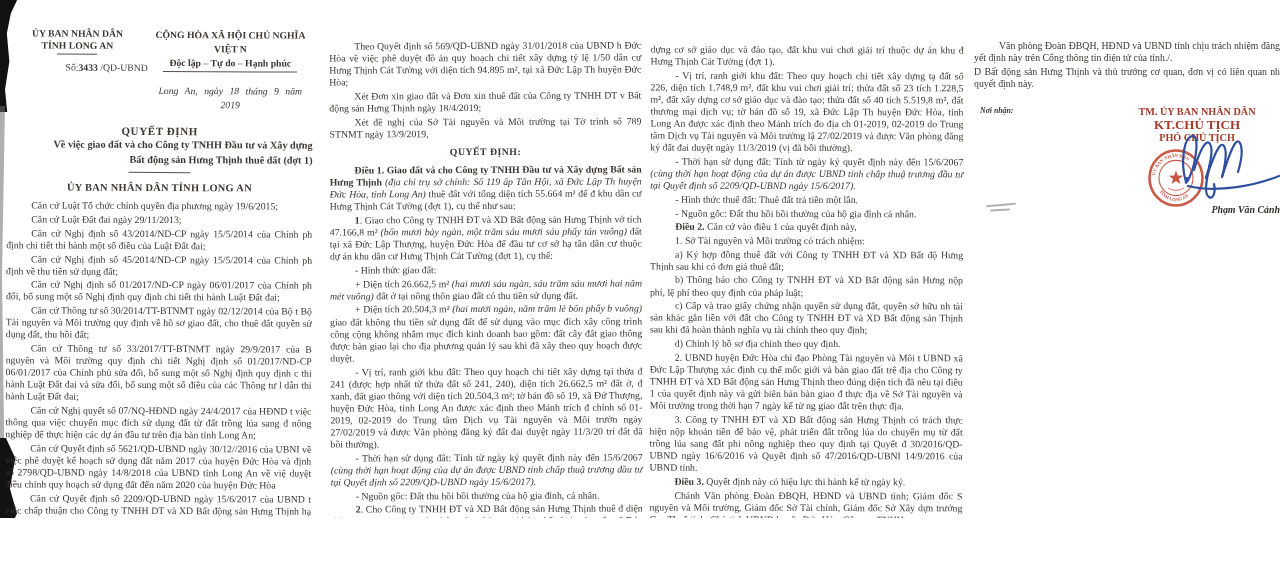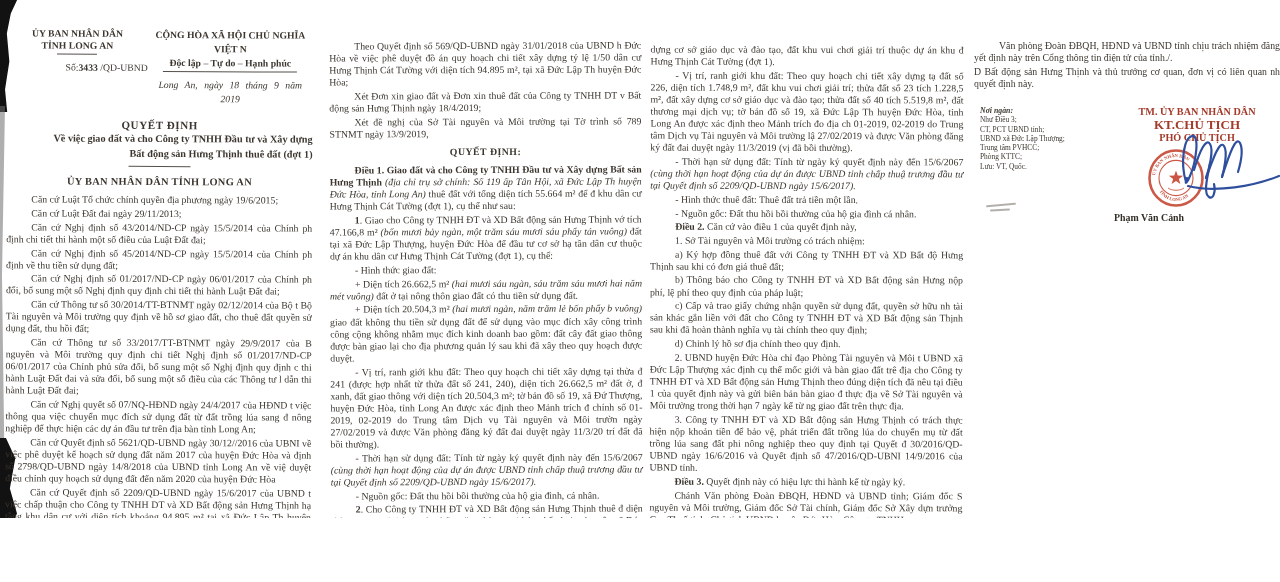--- a/index.html
+++ b/index.html
@@ -15,39 +15,39 @@
   .i{font-style:italic}
   
   #page1{left:6px;top:28px;width:306px;transform:rotate(.25deg);}
   .hdr{display:flex;}
   .hdr-l{width:46%;text-align:center;font-weight:700;font-size:9.7px;line-height:12px;}
   .hdr-r{width:54%;text-align:center;font-weight:700;font-size:9.7px;line-height:14px;}
   .rule{border-top:1px solid #55504a;height:0;}
   .rule-l{width:40px;margin:2px auto 0;}
   .rule-r{width:134px;margin:1px auto 0;}
   .doc-no{font-weight:400;text-align:right;margin-top:7px;padding-left:4px;}
-  .date{font-weight:400;font-style:italic;margin-top:6px;word-spacing:4px;}
+  .date{font-weight:400;font-style:italic;margin-top:12px;word-spacing:4px;}
   .title{text-align:center;font-weight:700;margin-top:13px;font-size:11px;letter-spacing:.6px;}
   .subt{text-align:right;font-weight:700;font-size:10.2px;line-height:12.6px;margin-top:2px;}
   .rule-m{width:62px;margin:6px auto 0;border-top:1px solid #55504a;height:0;}
   .sect{text-align:center;font-weight:700;font-size:10.4px;margin-top:9px;margin-bottom:6px;letter-spacing:.3px;}
   
   #page2{left:330px;top:40px;width:312px;transform:rotate(-.2deg);}
   #page3{left:650px;top:44px;width:313px;transform:rotate(.15deg);}
   #page4{left:974px;top:40px;width:306px;height:260px;}
   
   .nn{position:absolute;left:6px;top:66px;width:160px;font-size:7.4px;line-height:9.3px;text-align:left;}
   .nn-title{font-weight:700;font-style:italic;font-size:7.8px;}
   .sigblk{position:absolute;left:140px;top:66px;width:166px;text-align:center;font-weight:700;}
   .sig1{font-size:10.2px;}
   .sig2{font-size:13px;margin-top:1px;}
   .sig3{font-size:10.2px;margin-top:1px;}
   .seal{position:absolute;left:173px;top:108px;}
   .sigsvg{position:absolute;left:198px;top:84px;}
-  .signer{position:absolute;left:140px;top:172px;width:166px;text-align:left;font-weight:700;font-size:9.9px;color:#332e28;}
+  .signer{position:absolute;left:140px;top:164px;width:166px;text-align:right;font-weight:700;font-size:9.9px;color:#332e28;font-style:italic;}
   .smudge{position:absolute;left:12px;top:164px;width:36px;height:10px;}
   .smudge span{display:block;background:#b3b0ac;height:2px;border-radius:2px;}
   .smudge .s1{width:30px;transform:rotate(-5deg);}
   .smudge .s2{width:20px;margin-top:3px;margin-left:4px;transform:rotate(-3deg);}
   
   .art{position:absolute;background:#121212;}
   .art-top{left:0;top:0;width:18px;height:112px;
     clip-path:polygon(0 0,95% 0,60% 12%,38% 30%,52% 55%,28% 80%,40% 100%,0 100%);}
   .art-mid{left:0;top:106px;width:5px;height:340px;background:#6d6d6d;opacity:.55;
     clip-path:polygon(0 0,100% 0,40% 50%,85% 100%,0 100%);}
@@ -135,29 +135,21 @@
       </div>
   </div>
 
   <div class="page" id="page4">
     <div>
         <p class="para"><span>Văn phòng Đoàn ĐBQH, HĐND và UBND tỉnh chịu trách nhiệm đăng yết định này trên Cổng thông tin điện tử của tỉnh./.</span></p>
         <p class="para noind"><span>D Bất động sản Hưng Thịnh và thủ trưởng cơ quan, đơn vị có liên quan nh quyết định này.</span></p>
       </div>
 
     <div class="nn">
-      <div class="nn-title">Nơi ngàn:</div>
-      <div>
-          <div>Như Điều 3;</div>
-          <div>CT, PCT UBND tỉnh;</div>
-          <div>UBND xã Đức Lập Thượng;</div>
-          <div>Trung tâm PVHCC;</div>
-          <div>Phòng KTTC;</div>
-          <div>Lưu: VT, Quốc.</div>
-        </div>
+      <div class="nn-title">Nơi nhận:</div>
     </div>
 
     <div class="smudge">
         <span class="s1"></span>
         <span class="s2"></span>
       </div>
 
     <div class="sigblk" style="color:#a43a2a;">
       <div class="sig1">TM. ỦY BAN NHÂN DÂN</div>
       <div class="sig2">KT.CHỦ TỊCH</div>

